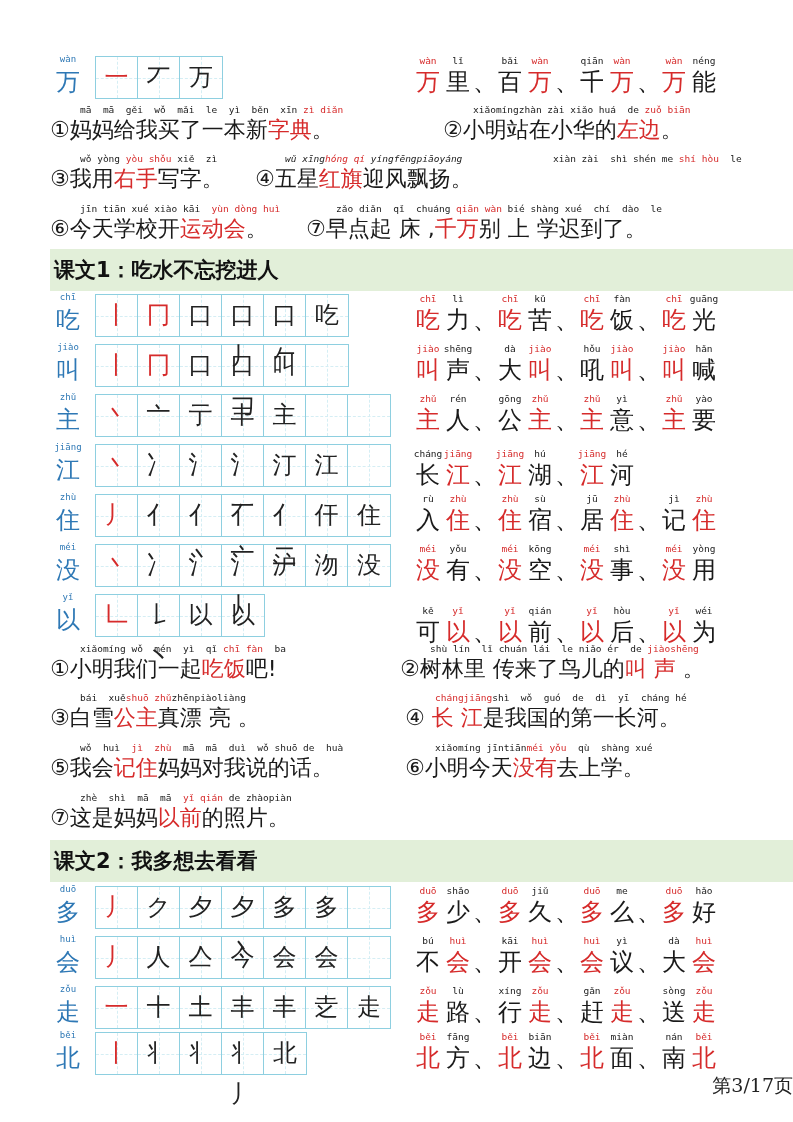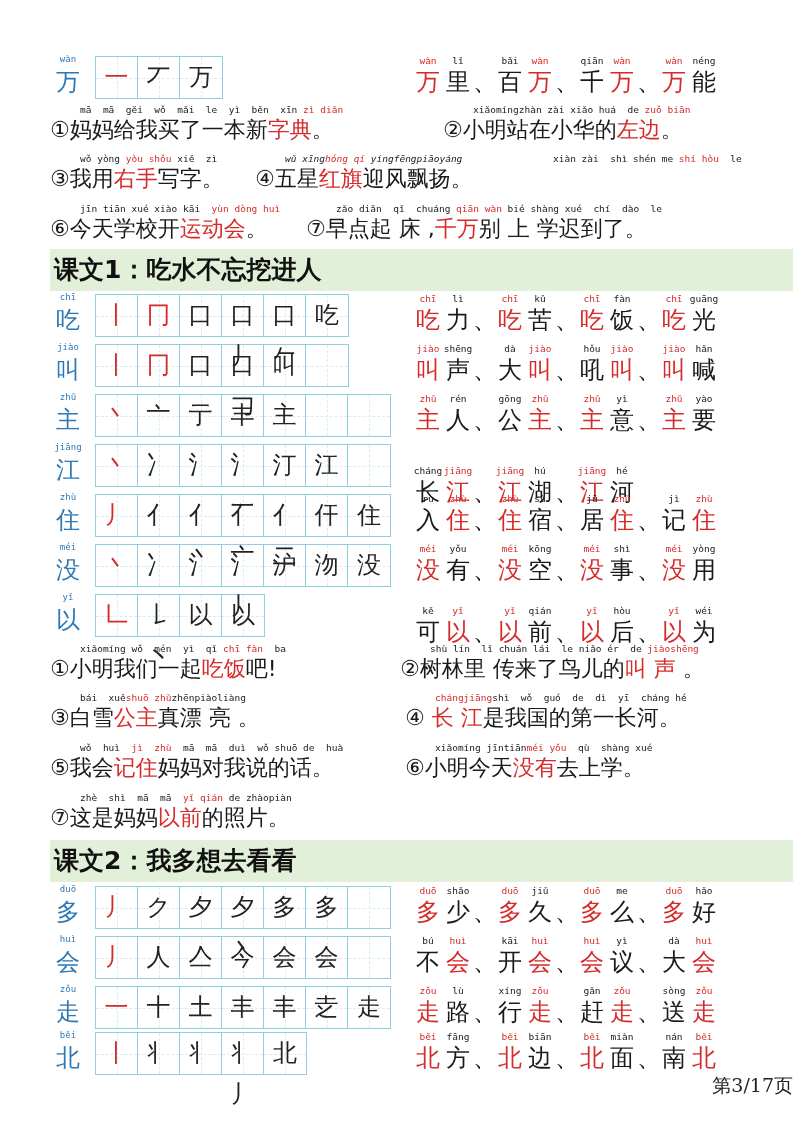--- a/index.html
+++ b/index.html
@@ -29,21 +29,21 @@
   .red { color: #d62b2b; }
   .blk { color: #1a1a1a; }
 
   
   .sentence { position: absolute; }
   .s-py { font-size: 9.5px; line-height: 12px; height: 12px; white-space: pre; font-family: "DejaVu Sans Mono", monospace; color: #1a1a1a; }
   .s-text { font-size: 22px; line-height: 28px; white-space: pre; color: #1a1a1a; }
 
   
   .section-header { position: absolute; left: 50px; width: 743px; height: 42px; background: #e2efd9; }
-  .section-title { position: absolute; left: 4px; top: 4px; font-size: 25px; font-weight: bold; line-height: 34px; color: #111; }
+  .section-title { position: absolute; left: 4px; top: 4px; font-size: 21px; font-weight: bold; line-height: 34px; color: #111; }
 
   .footer { position: absolute; left: 0; width: 793px; top: 1073px; text-align: right; font-family: "DejaVu Serif", serif; font-size: 19px; color: #222; }
 </style>
 </head>
 <body>
 
 <div id="root">
     <div class="char-row" style="top: 54px; width: 340px;">
       <div class="big-py">wàn</div>
       <div class="big-char">万</div>
@@ -306,21 +306,21 @@
       <div class="grid">
         <div class="cell"><span class="stroke-red">丶</span></div>
         <div class="cell"><span>冫</span></div>
         <div class="cell"><span>氵</span></div>
         <div class="cell"><span>氵一</span></div>
         <div class="cell"><span>汀</span></div>
         <div class="cell"><span>江</span></div>
         <div class="cell"></div>
       </div>
     </div>
-    <div class="words" style="top: 465px; justify-content: space-between;">
+    <div class="words" style="top: 448px; justify-content: space-between;">
       <div class="word">
         <div class="word-py">
           <span class="blk">cháng</span>
           <span class="red">jiāng</span>
         </div>
         <div class="word-ch">
           <span class="blk">长</span>
           <span class="red">江</span>
         </div>
       </div>

